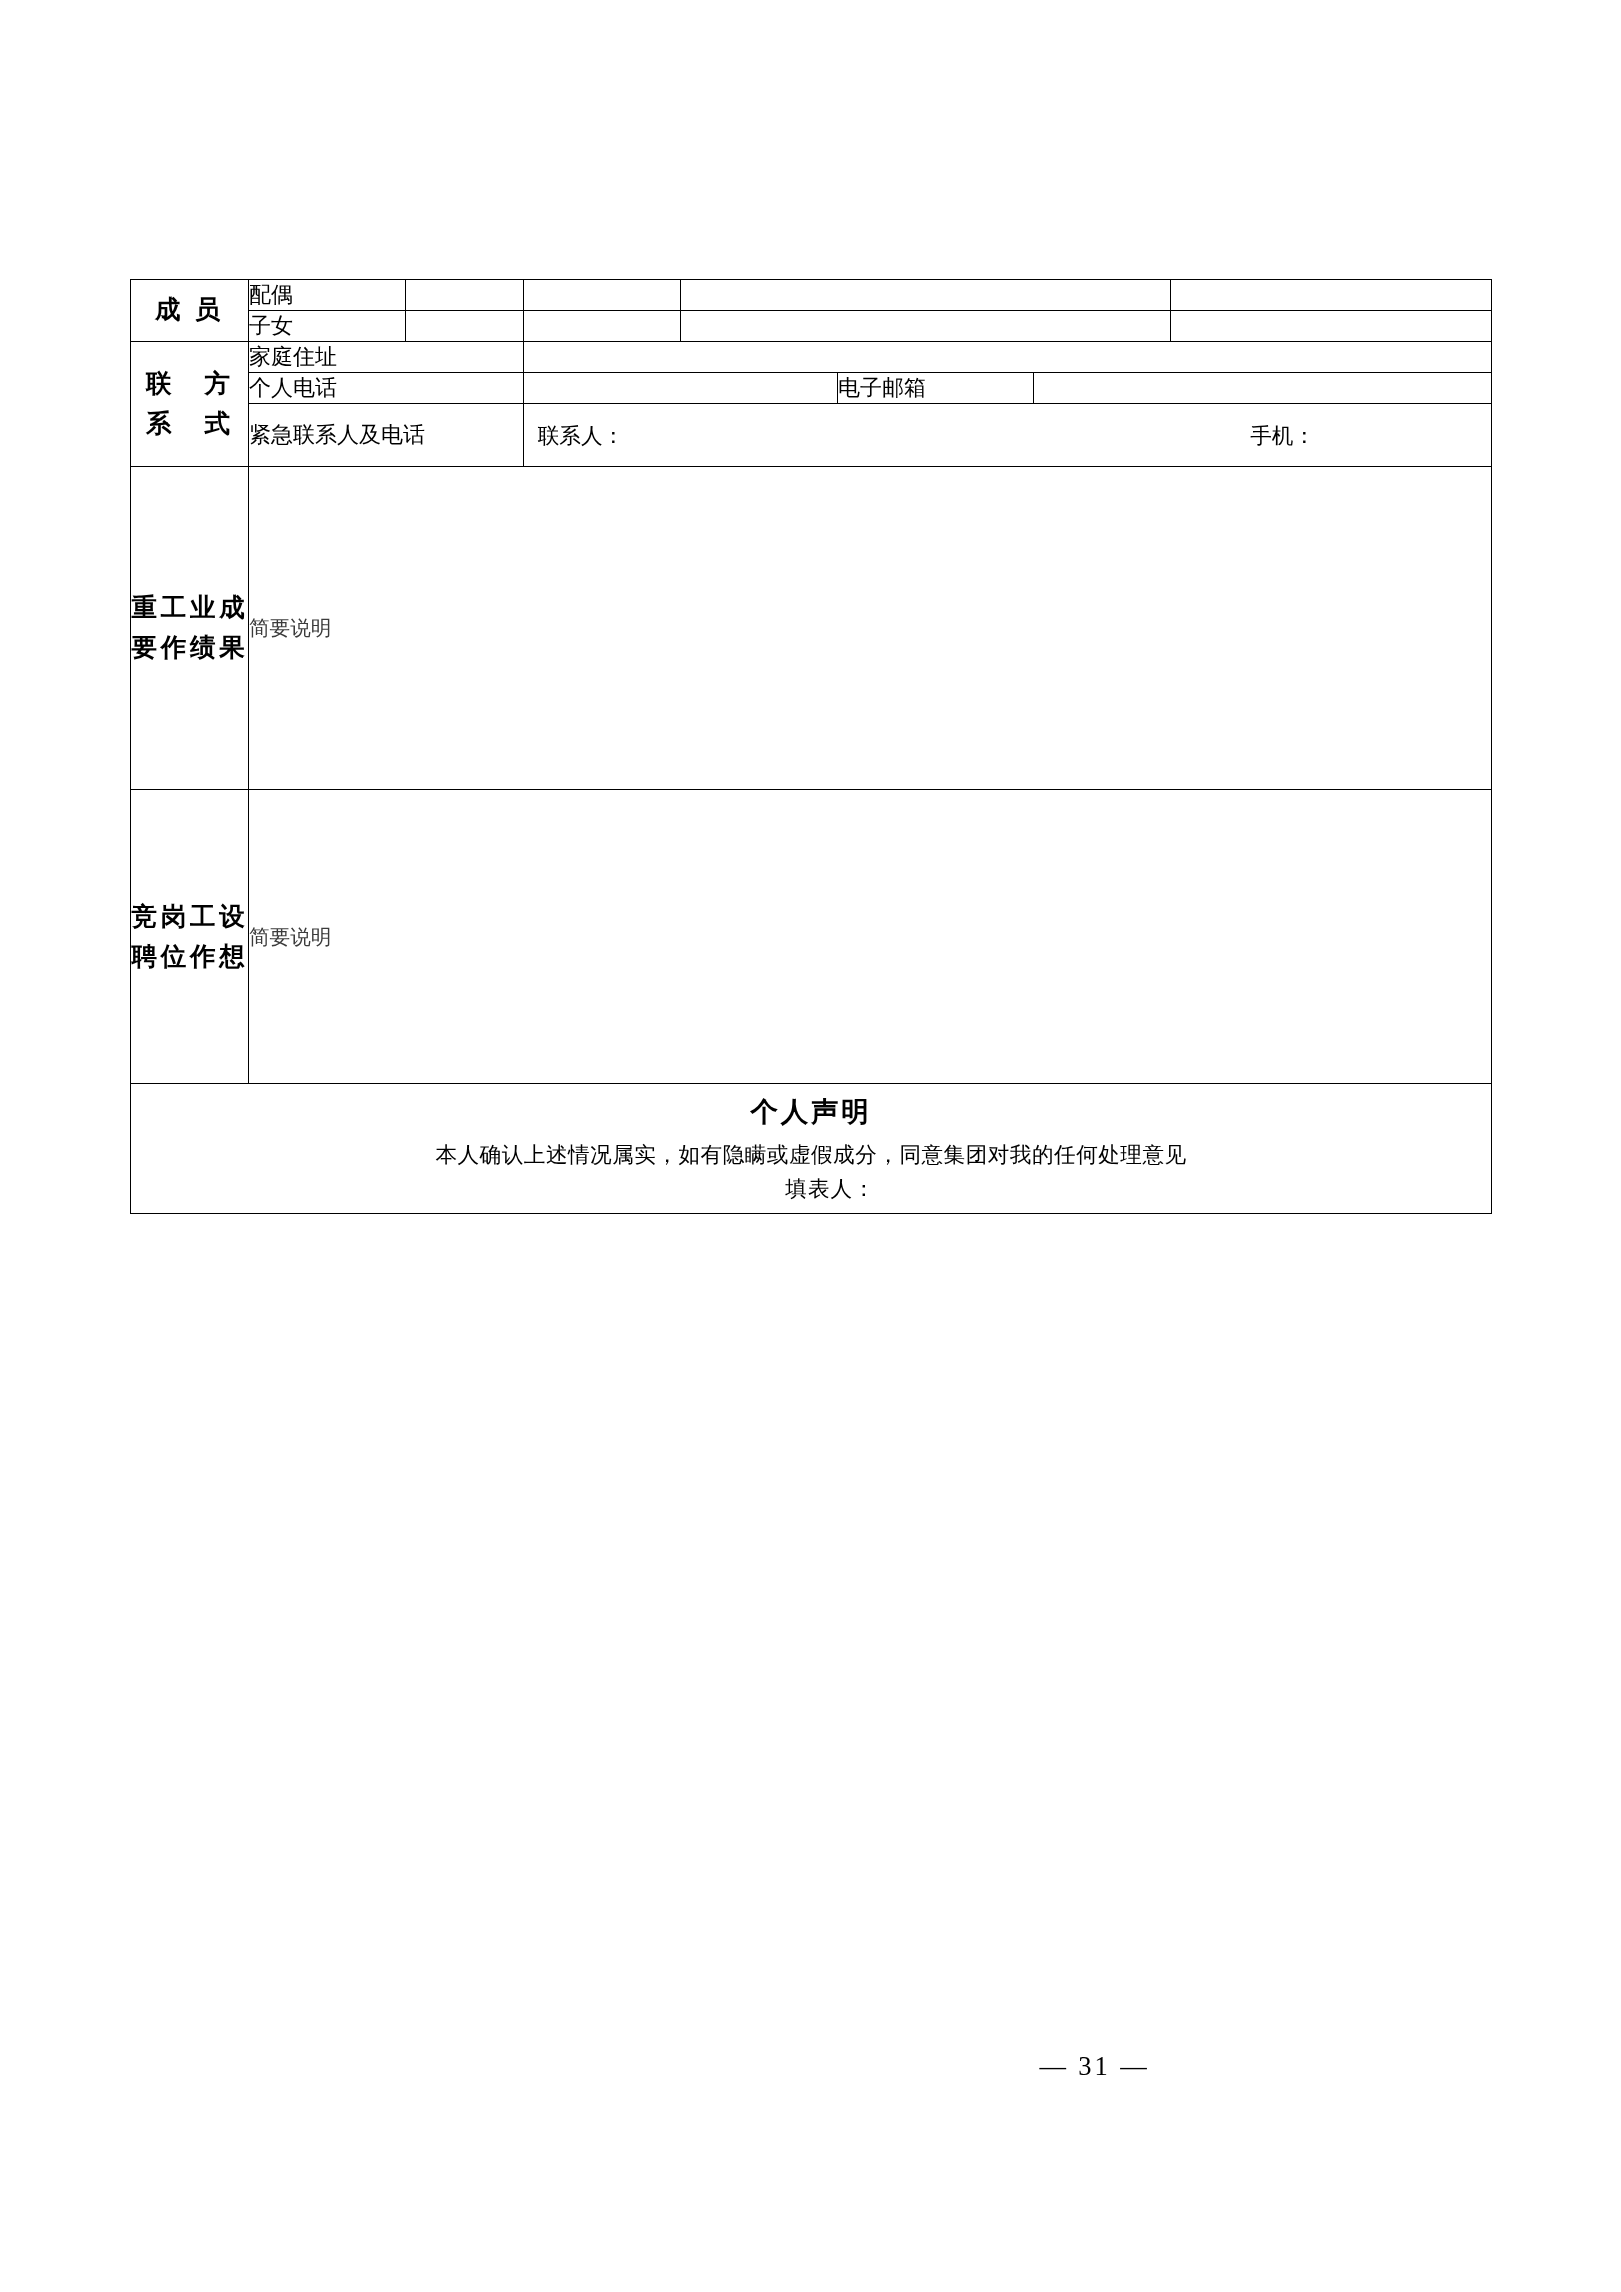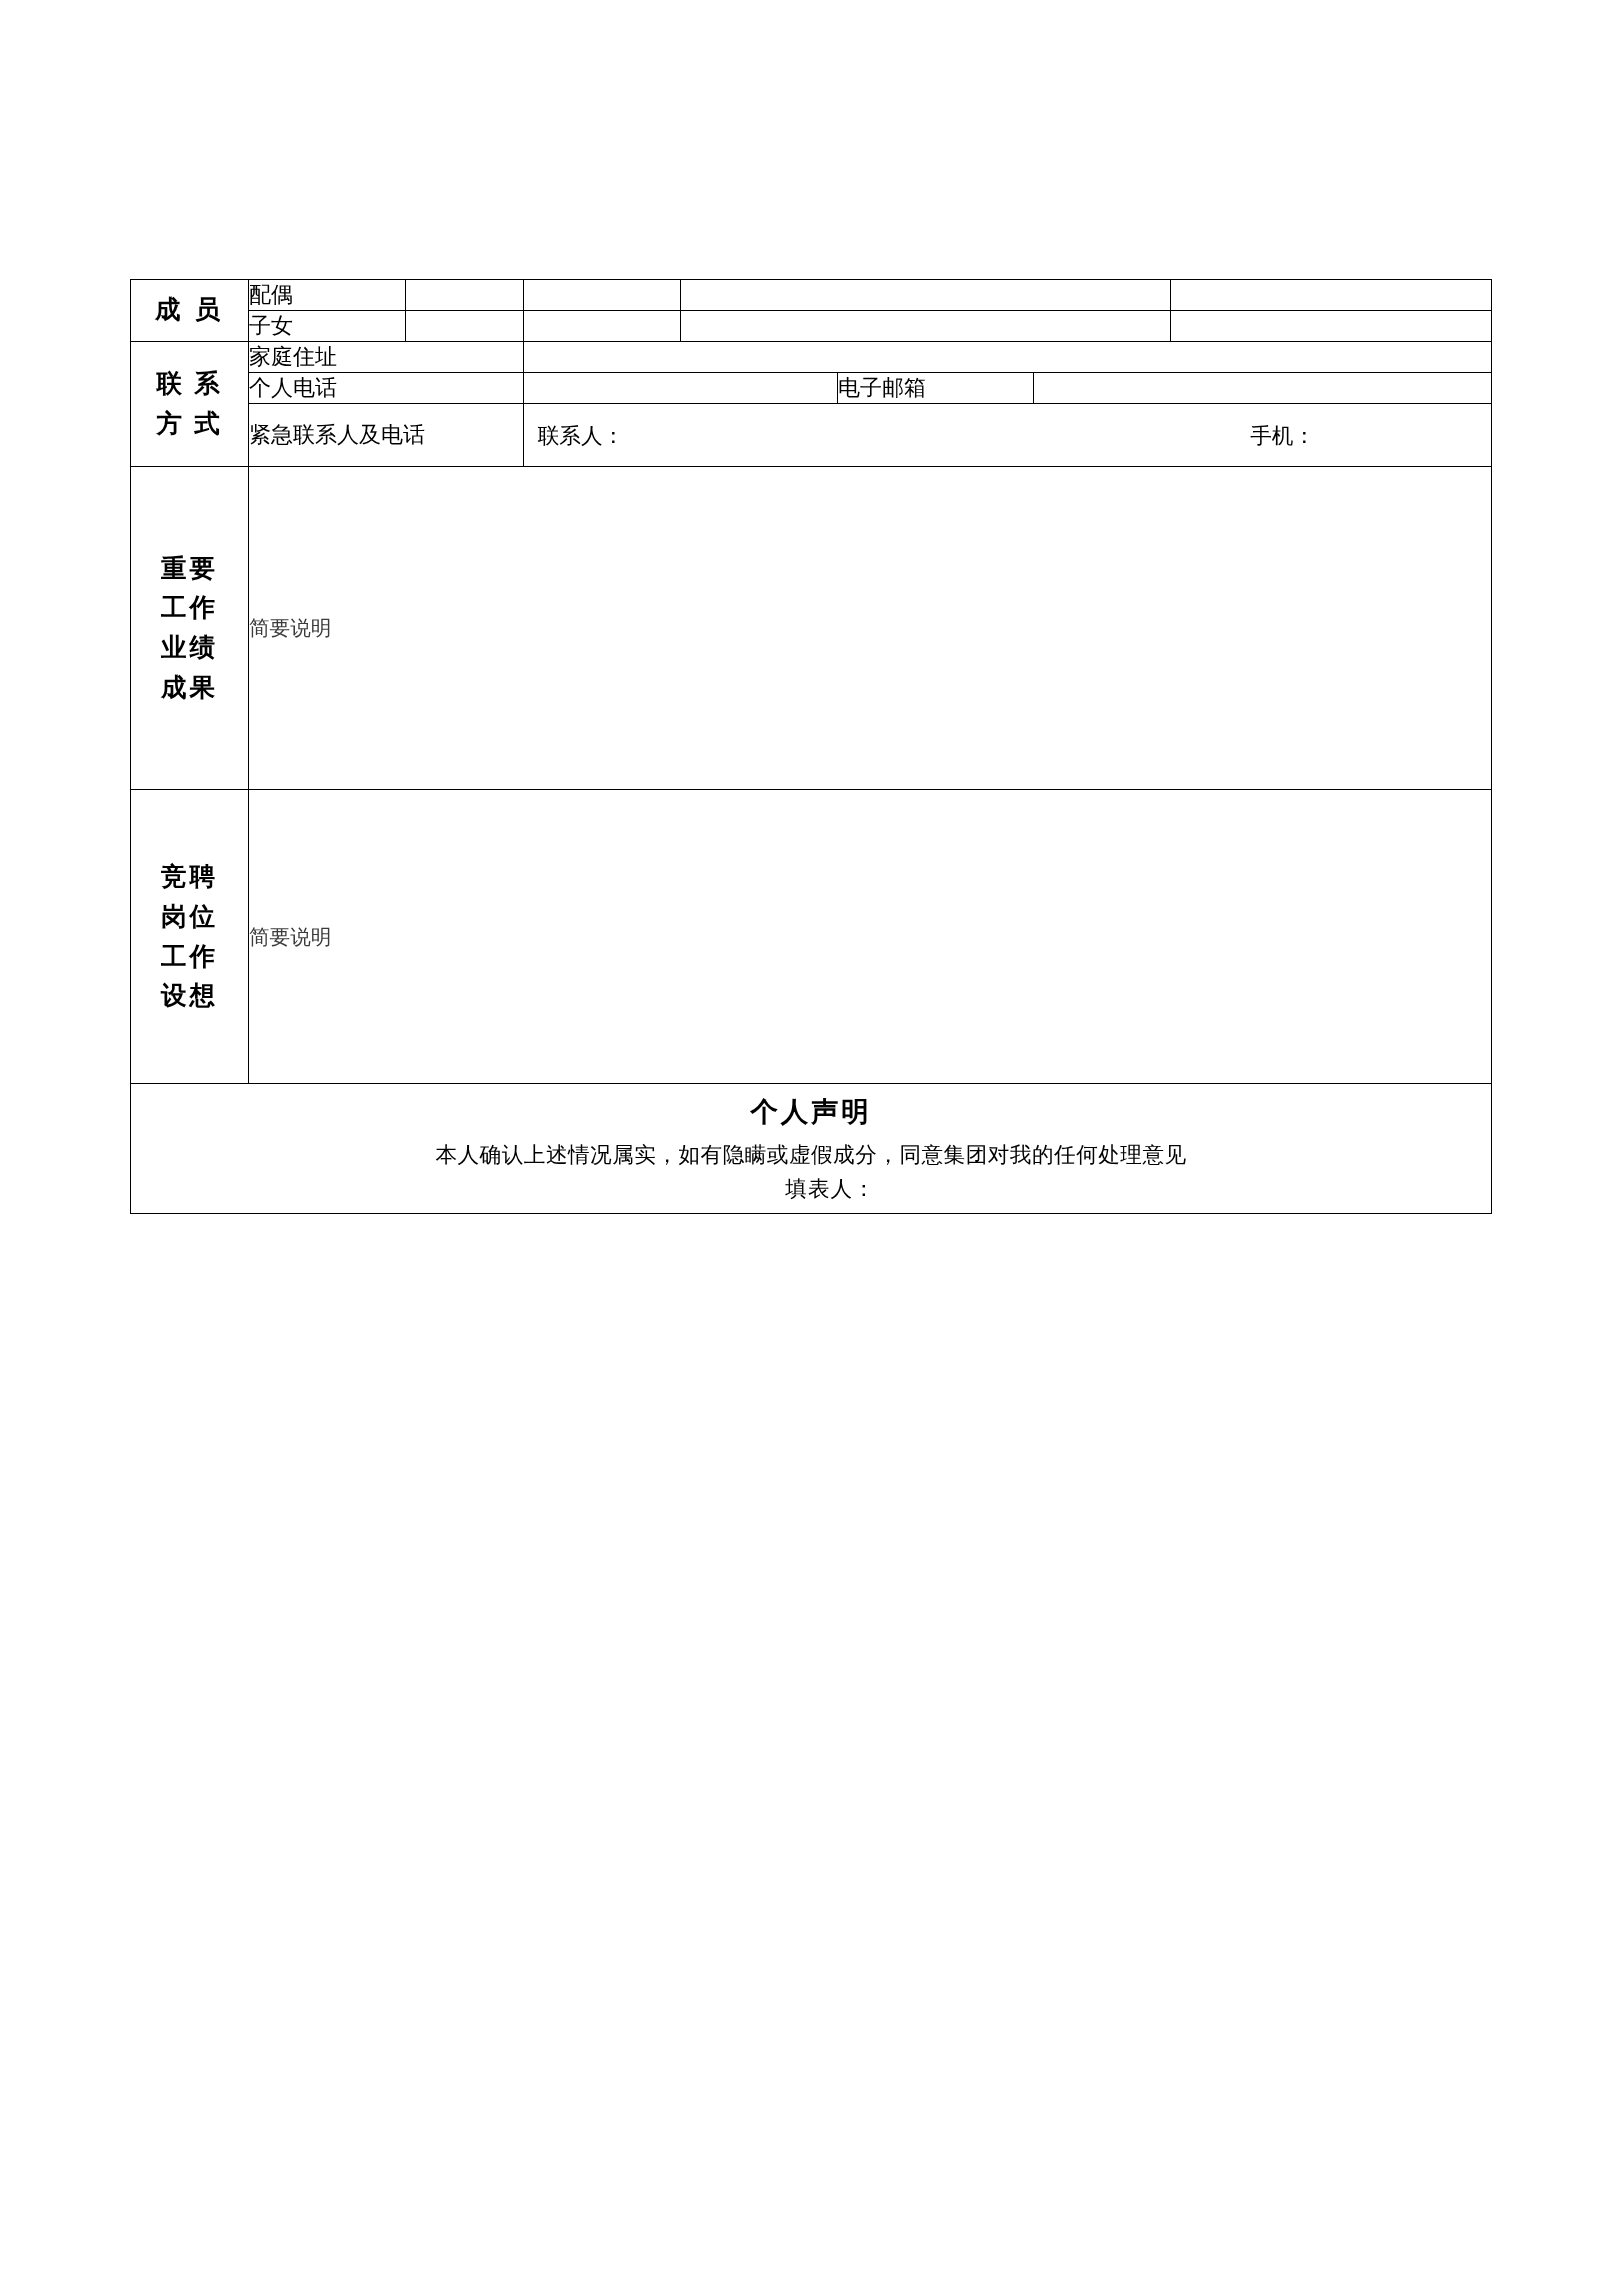--- a/index.html
+++ b/index.html
@@ -42,21 +42,21 @@
   .vlabel {
     text-align: center;
     font-size: 25.5px;
     font-weight: bold;
     letter-spacing: 3.9px;
     line-height: 1.9;
     font-family: "Liberation Serif", "DejaVu Serif", serif;
   }
   .vlabel-stack {
     display: flex;
-    flex-direction: column;
+    flex-direction: row;
     justify-content: space-around;
     align-items: center;
     height: 100%;
   }
   .vlabel-stack span {
     display: block;
     font-size: 25.5px;
     font-weight: bold;
     letter-spacing: 2.9px;
     line-height: 1.55;
@@ -240,15 +240,16 @@
           <div class="decl-title">个人声明</div>
           <div class="decl-body">本人确认上述情况属实，如有隐瞒或虚假成分，同意集团对我的任何处理意见</div>
           <div class="decl-sign">填表人：</div>
         </td>
       </tr>
 
     </tbody>
       </table>
   </div>
 
+  <div class="pagenum">— 31 —</div>
 
 </div>
 
 
 </body></html>

